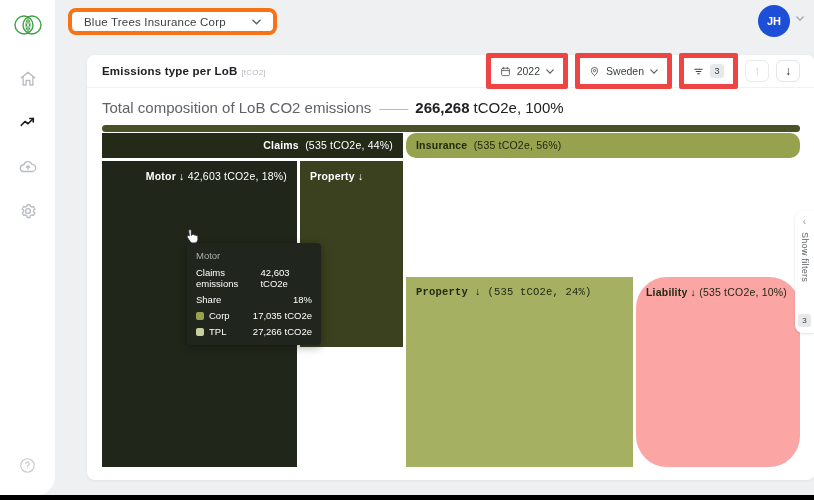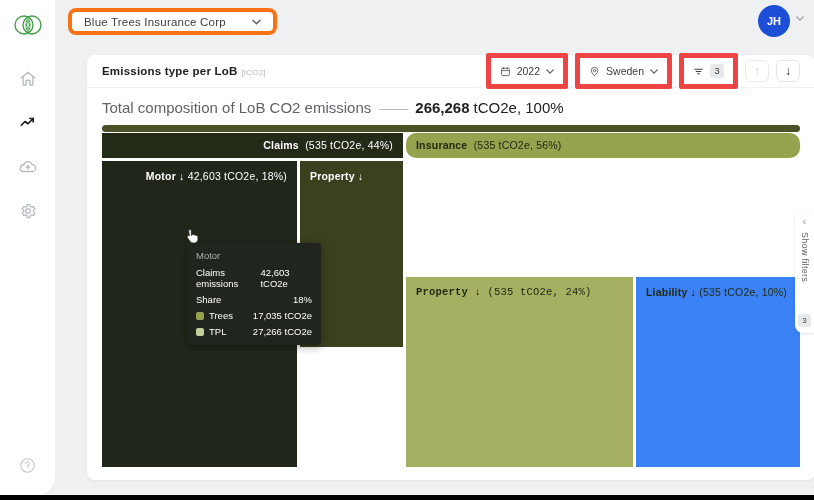--- a/index.html
+++ b/index.html
@@ -256,41 +256,41 @@
 
     <div class="tm-cell tm-header tm-dark cell-ins-header" style="background-color: rgb(151, 162, 78);">
       <div class="tm-line"><span class="tm-name">Insurance</span>&nbsp; <span>(535 tCO2e, 56%)</span></div>
     </div>
 
 
     <div class="tm-cell tm-dark cell-ins-property" style="background-color: rgb(166, 176, 99); font-family: Liberation Mono, monospace;">
       <div class="tm-line"><span class="tm-name">Property</span> <span>↓</span> <span>(535 tCO2e, 24%)</span></div>
     </div>
 
-    <div class="tm-cell tm-dark cell-ins-liability" style="background-color: #3b82f6;">
+    <div class="tm-cell tm-dark cell-ins-liability" style="background-color: #fca5a5; border-radius: 31px;">
       <div class="tm-line"><span class="tm-name">Liability</span> <span>↓</span> <span>(535 tCO2e, 10%)</span></div>
     </div>
 
   </div>
 </div>
 
 <div class="tooltip" style="background-color: rgb(32, 38, 29);">
   <div class="tt-title">Motor</div>
   <div class="tt-row">
     <span class="tt-label">Claims emissions</span>
     <span>42,603 tCO2e</span>
   </div>
   <div class="tt-row">
     <span class="tt-label">Share</span>
     <span>18%</span>
   </div>
   <div class="tt-row">
     <span class="tt-label">
       <span class="tt-swatch" style="background-color: rgb(151, 162, 78);"></span>
-      <span>Trees</span>
+      <span>Corp</span>
     </span>
     <span>17,035 tCO2e</span>
   </div>
   <div class="tt-row">
     <span class="tt-label">
       <span class="tt-swatch" style="background-color: rgb(199, 207, 157);"></span>
       <span>TPL</span>
     </span>
     <span>27,266 tCO2e</span>
   </div>

